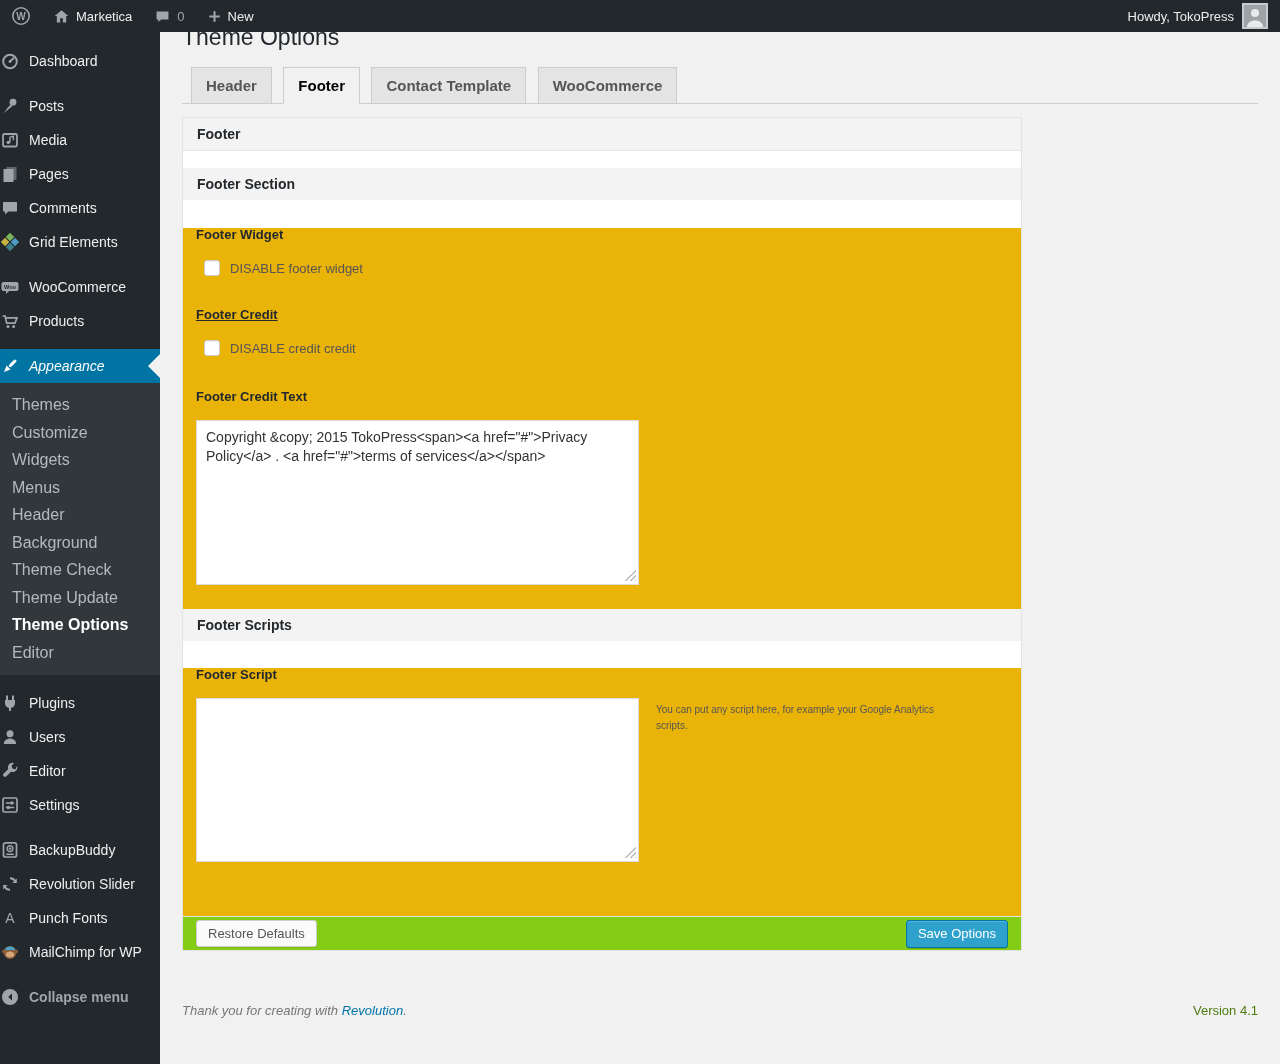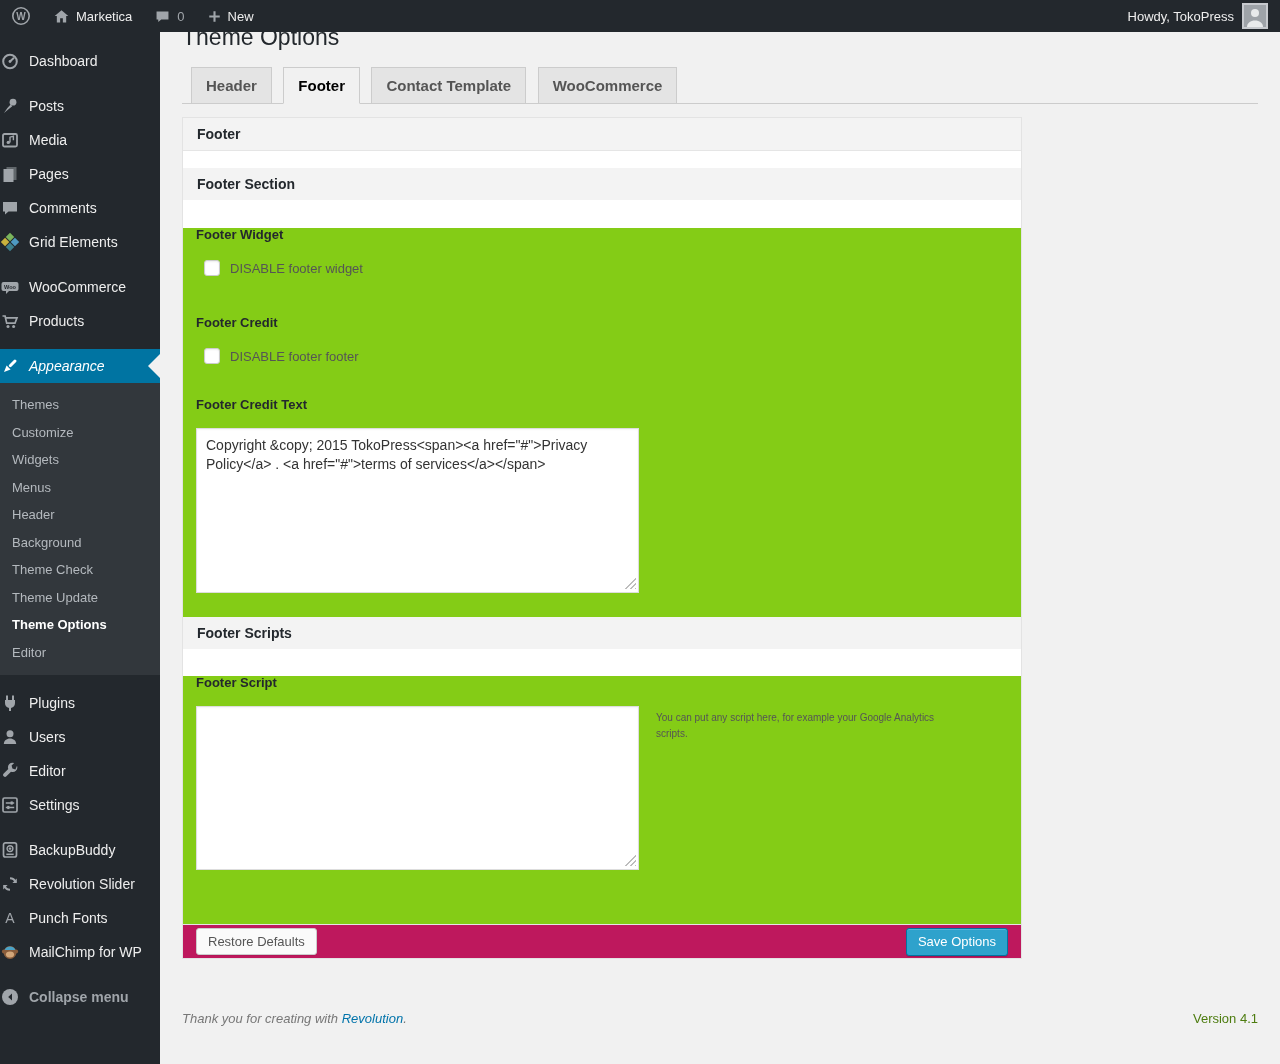--- a/index.html
+++ b/index.html
@@ -38,21 +38,21 @@
   }
   .mi .ico { width:20px; height:20px; display:flex; align-items:center; justify-content:center; color:#a0a5aa; flex:0 0 auto; }
   .sep { height:11px; }
   .mi.active { background:#0074a2; color:#fff;font-style:italic; }
   .mi.active .ico { color:#fff; }
   .mi.active::after {
     content:""; position:absolute; right:0; top:50%; margin-top:-12px;
     border:12px solid transparent; border-left-width:0; border-right-color:#f1f1f1;
   }
   .submenu { background:#32373c; padding:8px 0 9px; }
-  .smi { display:block; padding:7px 12px 7px 12px; font-size:13px; line-height:13.5px; color:#b4b9be; cursor:pointer; }
+  .smi { display:block; padding:7px 12px 7px 12px; font-size:16px; line-height:13.5px; color:#b4b9be; cursor:pointer; }
   .smi.current { color:#fff; font-weight:bold; }
   .collapse-item { color:#a0a5aa;font-weight:bold; }
   .collapse-item .ico { color:#a0a5aa; }
 
   
   .content { margin-left:160px; padding:23px 22px 0 22px; position:relative; }
   .page-title { font-size:23px; font-weight:400; color:#23282d; line-height:29px; }
 
   .tabs { margin-top:15px; border-bottom:1px solid #ccc; padding-left:9px; }
   .tab {
@@ -66,23 +66,23 @@
   .panel-header {
     background:#f3f3f3; border-bottom:1px solid #e5e5e5;
     height:33px; line-height:33px; padding:0 14px;
     font-size:14px; font-weight:bold; color:#23282d;
   }
   .panel-gap { height:17px; background:#fff; }
   .section-bar {
     background:#f3f3f3; height:32px; line-height:32px; padding:0 14px;
     font-size:14px; font-weight:bold; color:#23282d;
   }
-  .sec-content { padding:0 13px; background:#84cc16; }
+  .sec-content { padding:0 13px; background:#eab308; }
   .field-label { font-size:13px; font-weight:bold; color:#23282d; line-height:14px; }
-  .ml-28 { margin-top:28px; } .ml-32 { margin-top:40px; } .ml-31 { margin-top:34px; } .ml-27 { margin-top:27px; }
+  .ml-28 { margin-top:28px; } .ml-32 { margin-top:32px;text-decoration:underline; } .ml-31 { margin-top:34px; } .ml-27 { margin-top:27px; }
   .check-row { margin-top:18px; display:flex; align-items:center; gap:10px; font-size:13px; color:#555;padding-left:8px; }
   .check-row input[type=checkbox] {
     appearance:none; -webkit-appearance:none; width:16px; height:16px;
     border:1px solid #ccc; border-radius:3px; background:#fff;
     box-shadow:inset 0 1px 2px rgba(0,0,0,.07); cursor:pointer;
   }
   .ta-wrap { position:relative; width:443px; margin-top:16px; }
   .ta-wrap textarea {
     width:443px; border:1px solid #ddd; background:#fff; color:#333;
     font-family:"Liberation Sans", sans-serif; font-size:14px; line-height:1.38;
@@ -96,21 +96,21 @@
     background:repeating-linear-gradient(135deg, transparent 0 2px, #bdbdbd 2px 3.5px);
     clip-path:polygon(100% 0, 100% 100%, 0 100%);
     pointer-events:none;
   }
   .pad-b-24 { padding-bottom:24px; }
   .pad-b-54 { padding-bottom:54px; }
   .script-row { display:flex; align-items:flex-start; }
   .field-desc { margin-left:17px; margin-top:20px; width:305px; font-size:10px; line-height:1.6; color:#555; }
 
   .action-bar {
-    background:#be185d; border-top:1px solid #e5e5e5; height:34px;
+    background:#84cc16; border-top:1px solid #e5e5e5; height:34px;
     padding:16px 13px; display:flex; align-items:center; justify-content:space-between;
   }
   .btn { font-size:13px; border-radius:3px; cursor:pointer; font-family:"Liberation Sans", sans-serif; }
   .btn-secondary {
     background:#fafafa; border:1px solid #ccc; color:#555;
     height:27px; line-height:25px; padding:0 11px;
     box-shadow:0 1px 0 rgba(0,0,0,.06);
   }
   .btn-primary {
     background:#2ea2cc; border:1px solid #0074a2; color:#fff;
@@ -396,21 +396,21 @@
     <div class="sec-content pad-b-24">
       <div class="field-label ml-28">Footer Widget</div>
       <label class="check-row">
         <input type="checkbox" style="">
         <span>DISABLE footer widget</span>
       </label>
 
       <div class="field-label ml-32">Footer Credit</div>
       <label class="check-row">
         <input type="checkbox" style="">
-        <span>DISABLE footer footer</span>
+        <span>DISABLE credit credit</span>
       </label>
 
       <div class="field-label ml-31">Footer Credit Text</div>
       <div class="ta-wrap">
         <textarea class="ta-credit" spellcheck="false" style="">Copyright &amp;copy; 2015 TokoPress&lt;span&gt;&lt;a href="#"&gt;Privacy Policy&lt;/a&gt; . &lt;a href="#"&gt;terms of services&lt;/a&gt;&lt;/span&gt;</textarea>
         <span class="grip"></span>
       </div>
     </div>
 
     <div class="section-bar">Footer Scripts</div>

